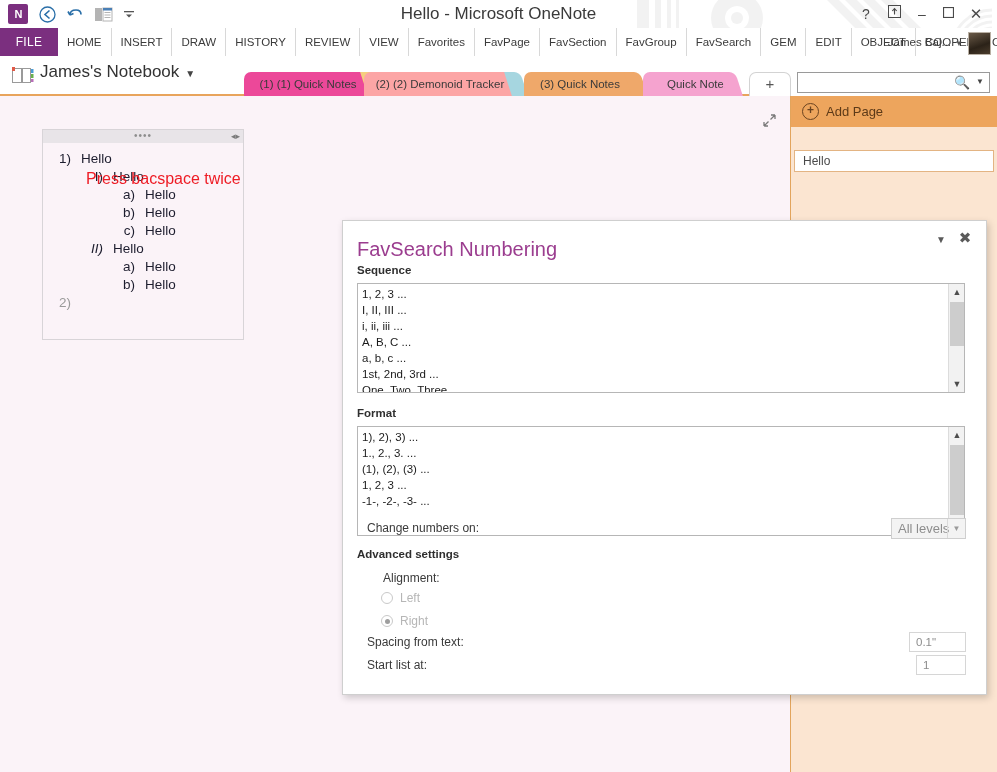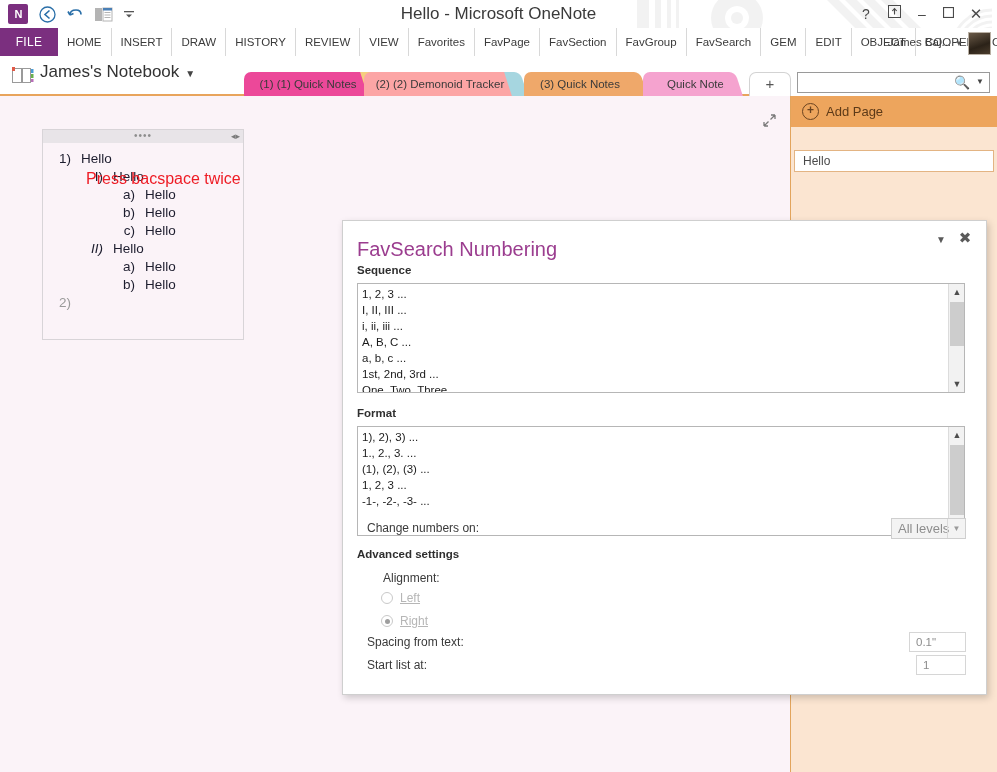--- a/index.html
+++ b/index.html
@@ -319,21 +319,21 @@
   .radio {
     width: 12px; height: 12px; border-radius: 50%;
     border: 1px solid #c9c9c9; background: #fff;
     margin-right: 7px; position: relative;
     box-sizing: border-box;
   }
   .radio.checked::after {
     content: ""; position: absolute; left: 2.5px; top: 2.5px;
     width: 5px; height: 5px; border-radius: 50%; background: #9e9e9e;
   }
-  .radio-lbl { font-size: 12px; color: #b6b6b6; text-decoration: underline; }
+  .radio-lbl { font-size: 12px; color: #b6b6b6; }
 
   .txtfield {
     position: absolute;
     border: 1px solid #d6d6d6; background: #fff;
     box-sizing: border-box;
     font-size: 11.5px; color: #8d8d8d;
     line-height: 18px;
   }
   .txtfield.tf-left { padding-left: 6px; }
 </style>

